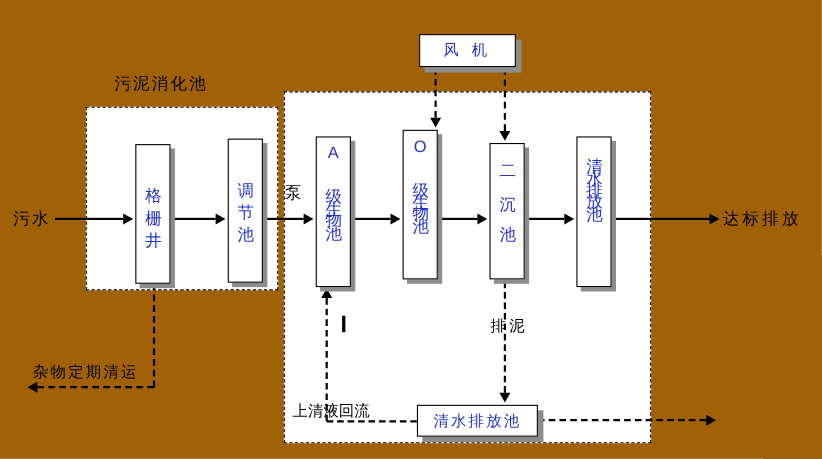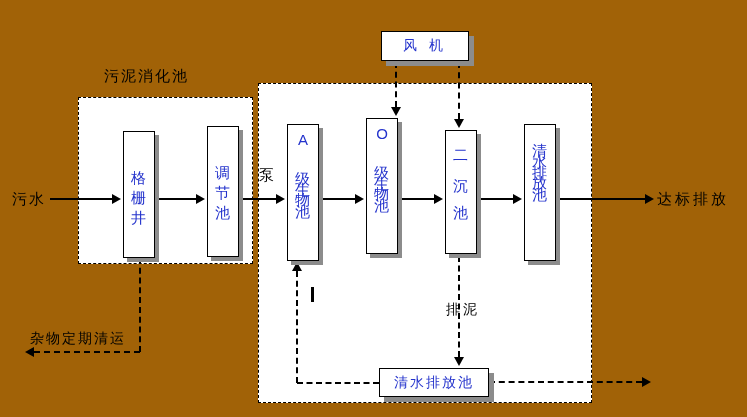--- a/index.html
+++ b/index.html
@@ -123,17 +123,18 @@
   <div class="lbl" style="left:104px;top:67px;letter-spacing:2px">污泥消化池</div>
 
   <div class="lbl" style="left:12px;top:190px;letter-spacing:2px">污水</div>
 
   <div class="lbl" style="left:259px;top:166px">泵</div>
 
   <div class="lbl" style="left:30px;top:330px;font-size:14px;letter-spacing:2px">杂物定期清运</div>
 
   <div class="lbl" style="left:657px;top:190px;letter-spacing:3px">达标排放</div>
 
+  <div class="lbl" style="left:266px;top:365px;font-size:14px">上清液回流</div>
 
-  <div class="lbl" style="left:446px;top:301px;font-size:14px;letter-spacing:3px">排泥</div>
+  <div class="lbl" style="left:446px;top:288px;font-size:14px;letter-spacing:3px">排泥</div>
 
 
 </div>
 
 </body></html>

